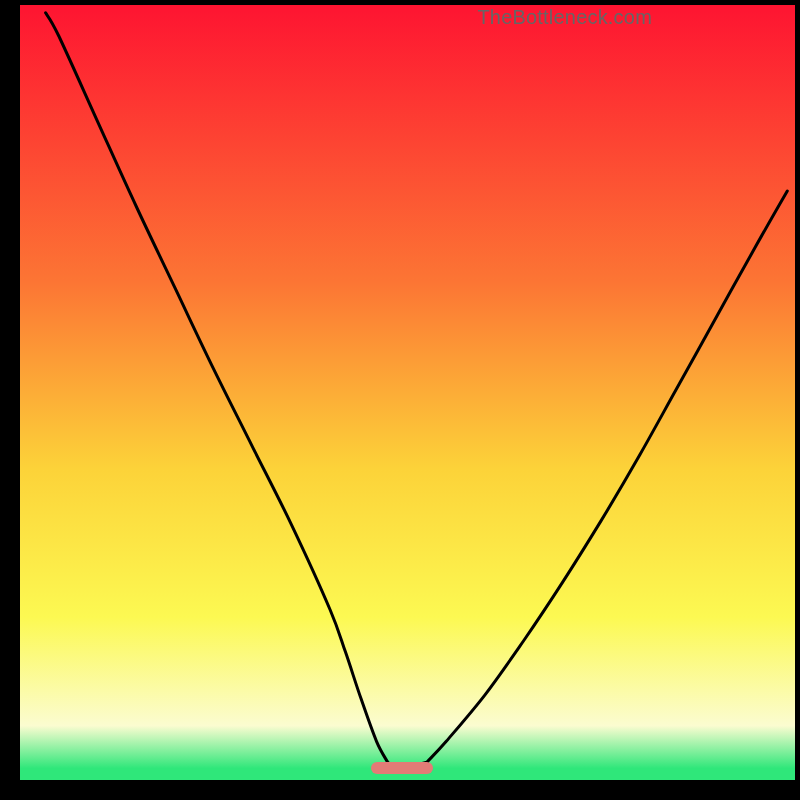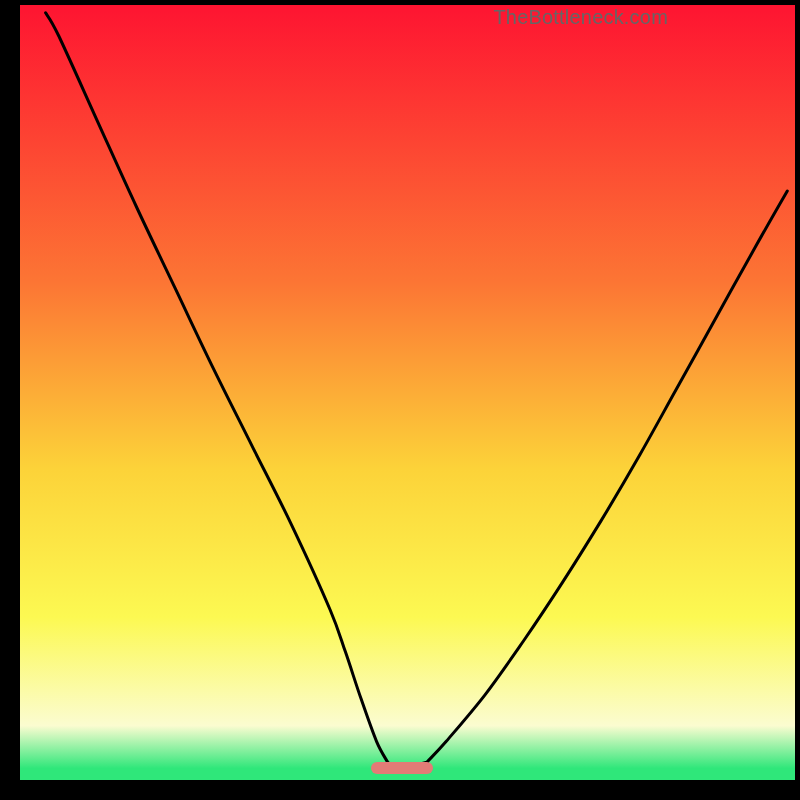--- a/index.html
+++ b/index.html
@@ -7,21 +7,20 @@
     padding: 0;
     width: 800px;
     height: 800px;
     background: #000000;
     overflow: hidden;
   }
   .container {
     position: relative;
     width: 664px;
     height: 800px;
-    padding-left: 16px;
   }
   .watermark {
     position: absolute;
     top: 6px;
     right: 12px;
     color: #666666;
     font-family: Arial, Helvetica, sans-serif;
     font-size: 20px;
     font-weight: 500;
     z-index: 5;

